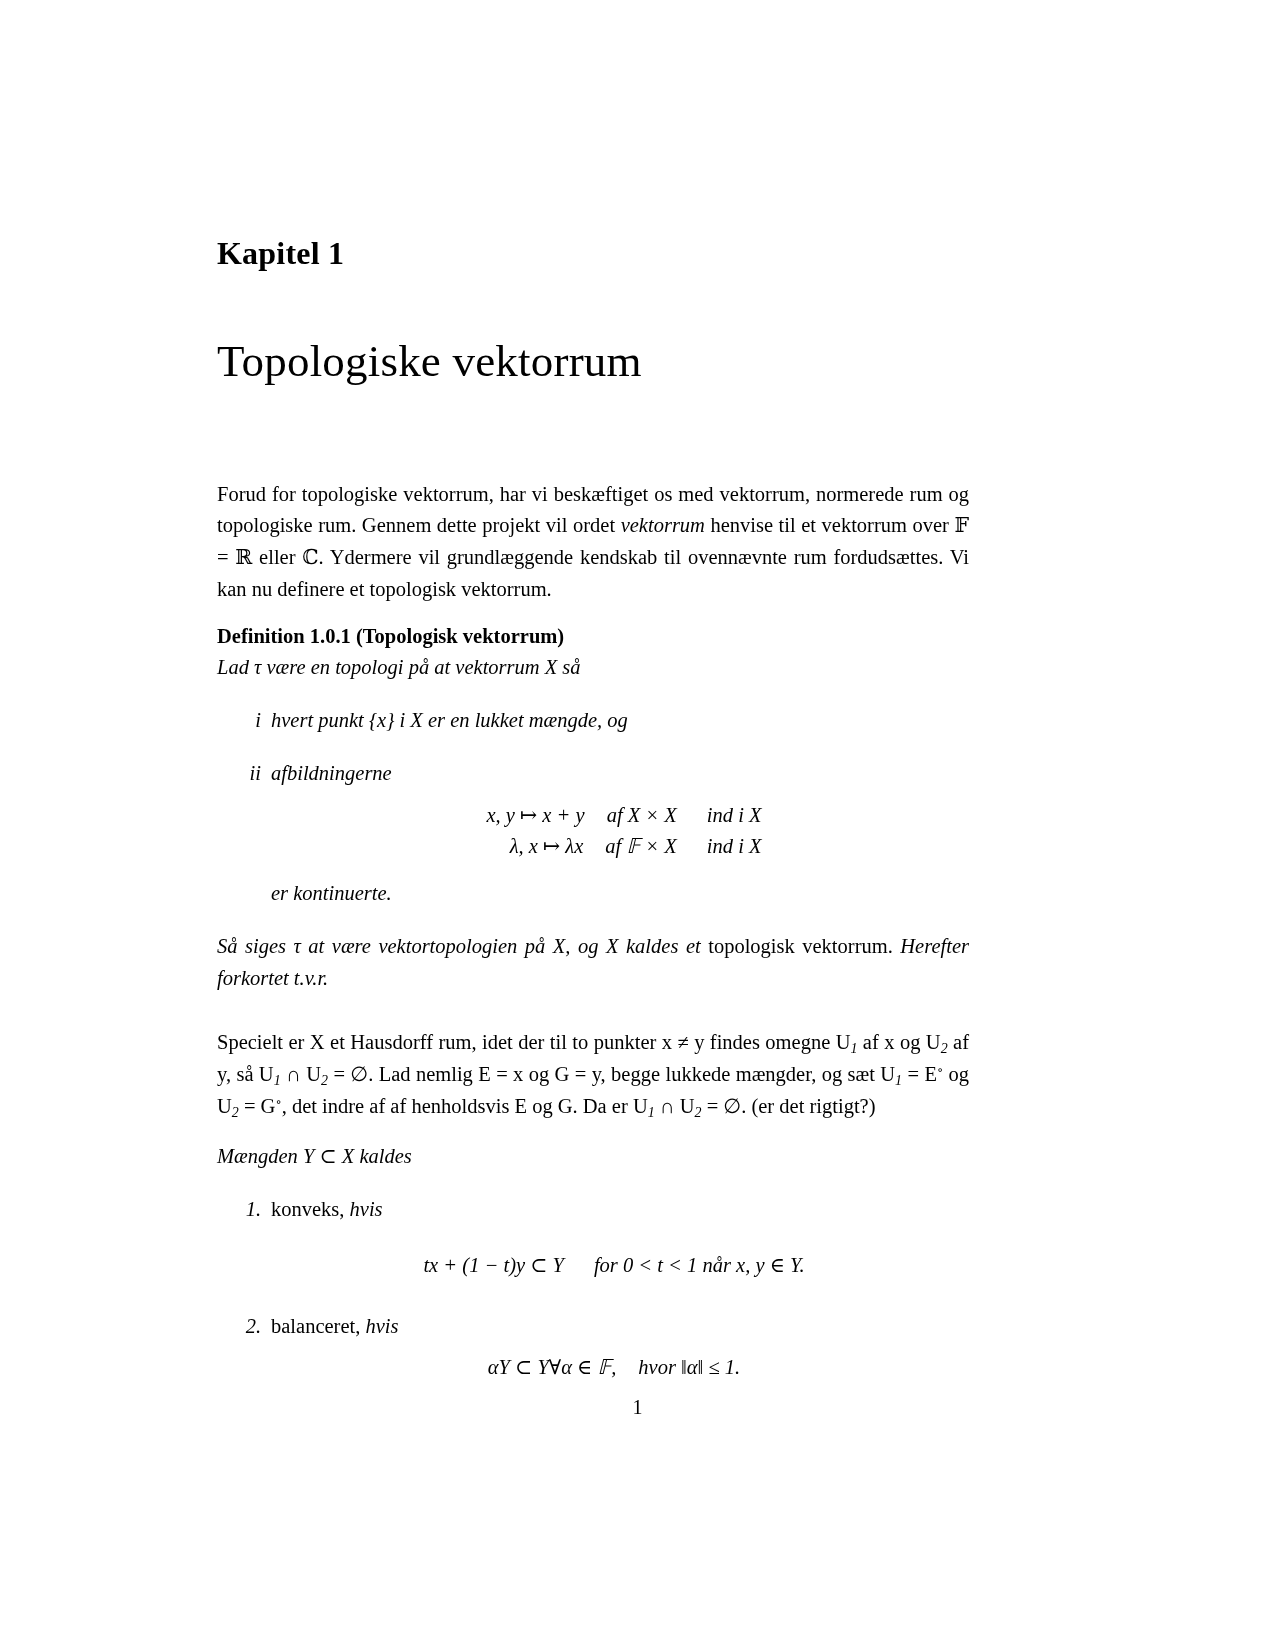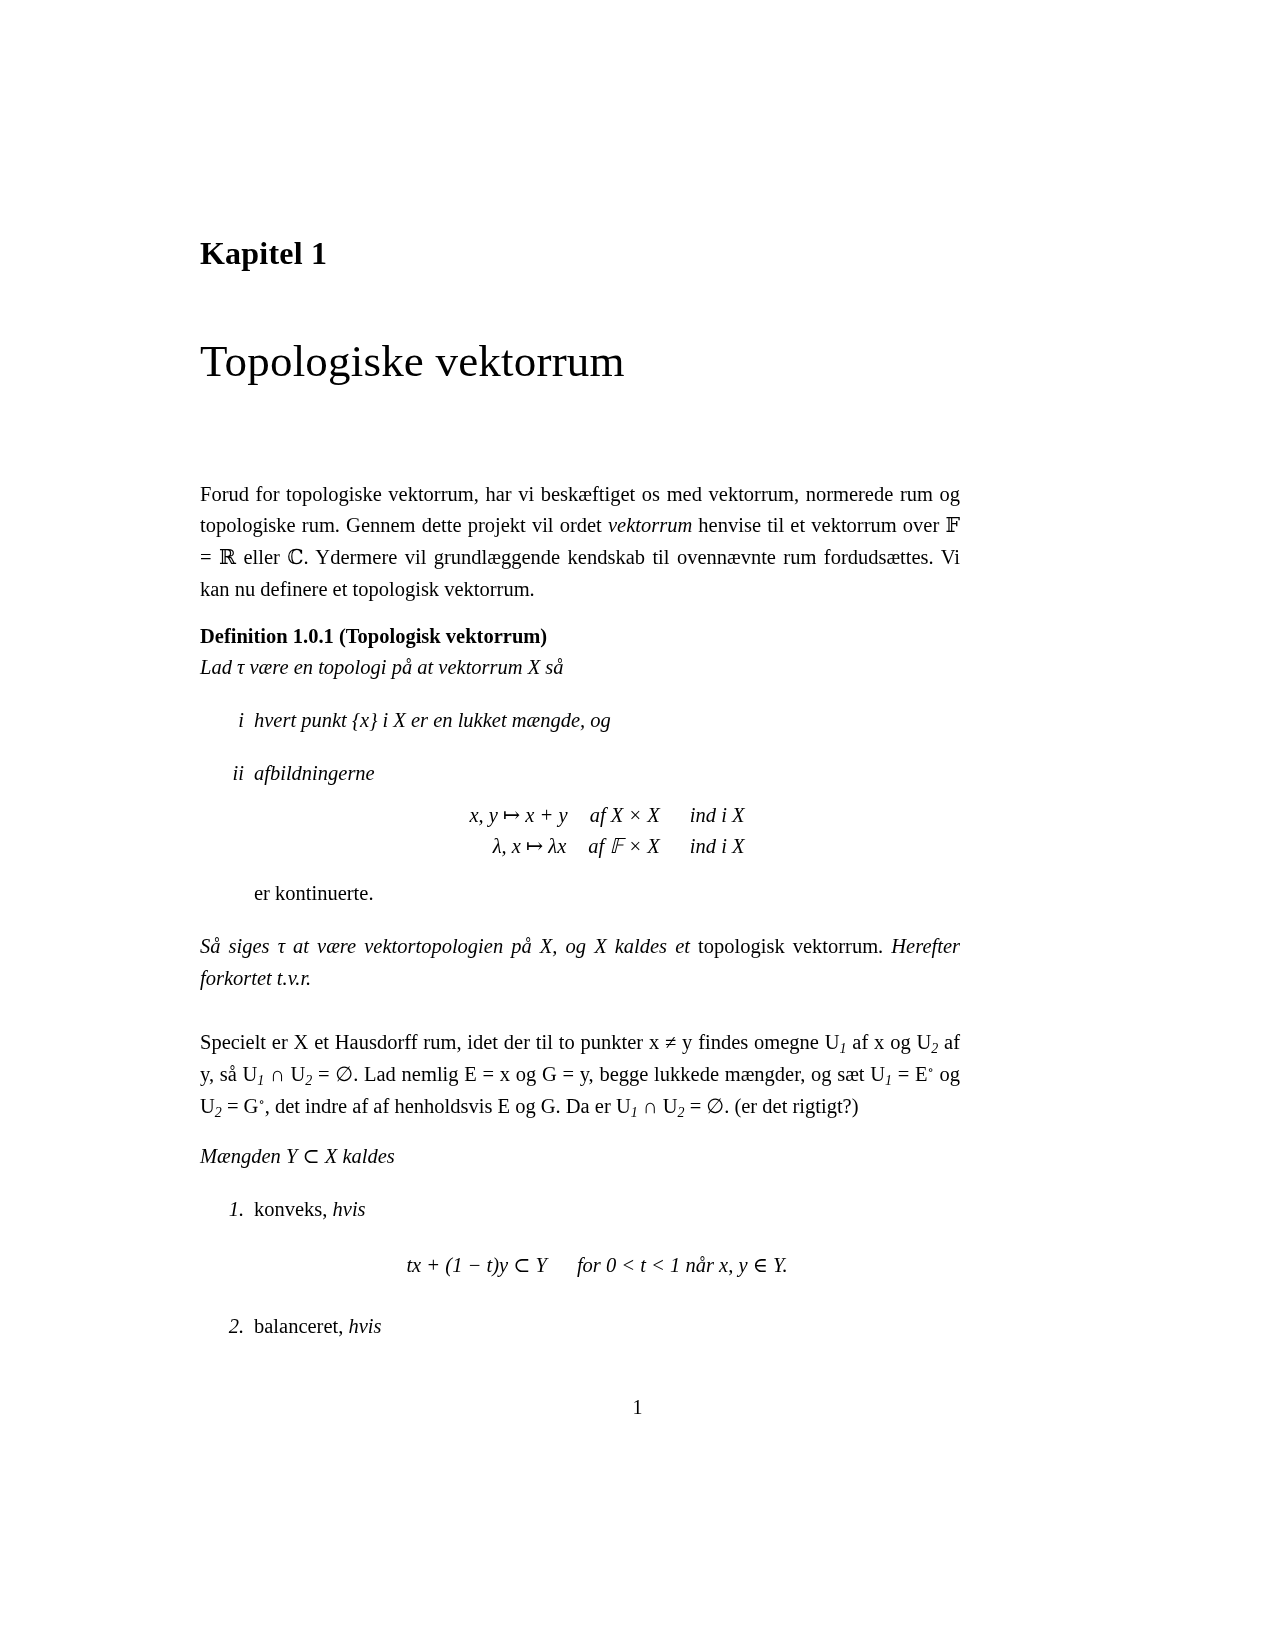--- a/index.html
+++ b/index.html
@@ -17,21 +17,21 @@
   .page {
     position: relative;
     width: 1275px;
     height: 1651px;
     box-sizing: border-box;
     padding: 0;
     overflow: hidden;
   }
   .content {
     position: absolute;
-    left: 200px;
+    left: 217px;
     top: 236px;
     width: 760px;
   }
 
   
   .chapter-number {
     font-size: 32px;
     font-weight: bold;
     letter-spacing: 0.2px;
     line-height: 1.1;
@@ -44,21 +44,21 @@
     line-height: 1.1;
     margin: 0 0 92px 0;
   }
 
   
   p.body {
     font-size: 20.5px;
     line-height: 1.545;
     text-align: justify;
     text-justify: inter-word;
-    margin: 0 0 17px 0;
+    margin: 0 8px 17px 0;
   }
   .def-head {
     font-size: 20.5px;
     font-weight: bold;
     line-height: 1.45;
     margin: 14px 0 0 0;
   }
   .def-body {
     font-size: 20.5px;
     font-style: italic;
@@ -105,20 +105,21 @@
   .display .row {
     white-space: pre;
     line-height: 1.48;
     text-align: right;
   }
   .eqcol { display: inline-block; text-align: left; }
   .gap-sm { display: inline-block; width: 22px; }
   .gap-md { display: inline-block; width: 30px; }
   .cont-note {
     font-size: 20.5px;
+    font-style: italic;
     margin: 17px 0 0 54px;
   }
 
   .spacer-lg { height: 22px; }
   .spacer-md { height: 15px; }
 
   
   .page-number {
     position: absolute;
     left: 0;
@@ -176,20 +177,21 @@
 
     <ol class="arabic">
       <li>
         <span class="marker">1.</span>
         <span class="li-text"><span class="up">konveks,</span> <span>hvis</span></span>
         <div class="display" style="margin-top:26px; margin-left:-20px"><span class="mi">tx + (1 − t)y ⊂ Y</span><span class="gap-md"></span><span class="mi">for 0 &lt; t &lt; 1  når x, y ∈ Y.</span></div>
       </li>
       <li style="margin-top:30px">
         <span class="marker">2.</span>
         <span class="li-text"><span class="up">balanceret,</span> <span>hvis</span></span>
+        <div class="display" style="margin-top:10px; margin-left:-20px"><span class="mi">αY ⊂ Y∀α ∈ 𝔽,</span><span class="gap-sm"></span><span class="mi">hvor ‖α‖ ≤ 1.</span></div>
       </li>
     </ol>
 
   </div>
 
   <div class="page-number">1</div>
 
 </div>
 
 </body></html>

